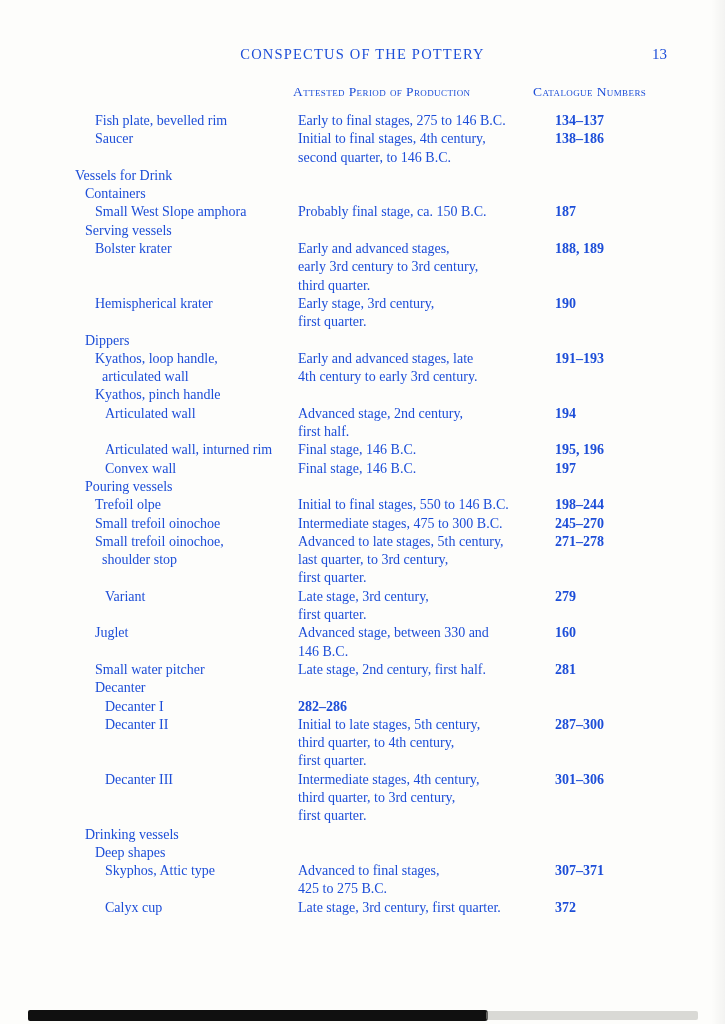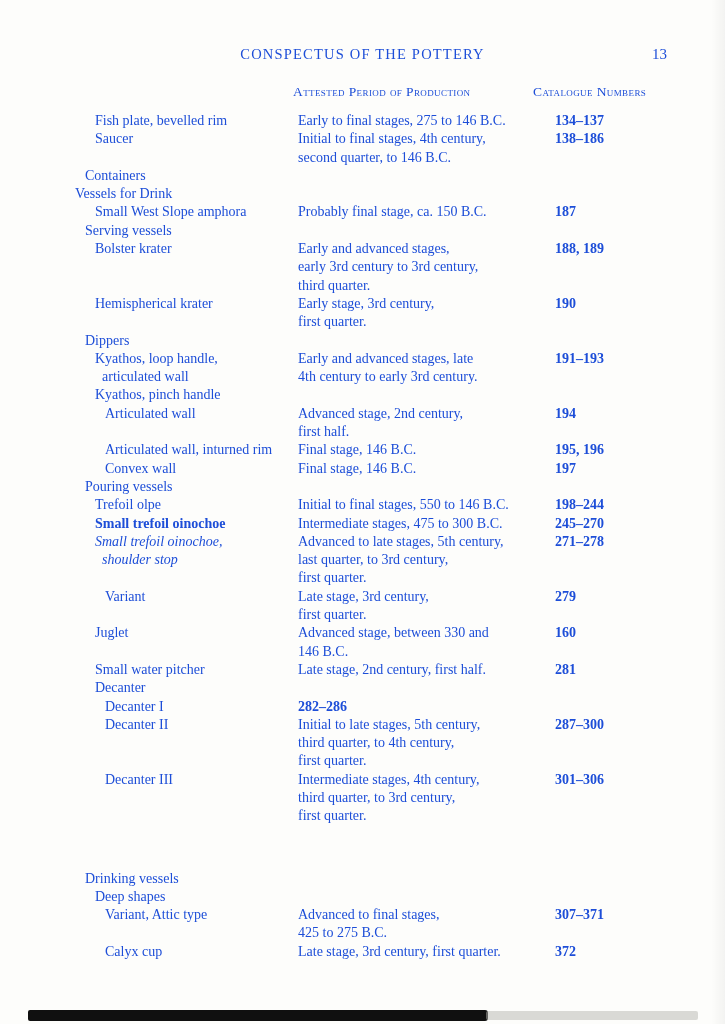--- a/index.html
+++ b/index.html
@@ -89,27 +89,27 @@
   </div>
 
   <div class="row">
     <div class="cell name" style="padding-left: 20px;">Saucer</div>
     <div class="cell period">Initial to final stages, 4th century,
 second quarter, to 146 B.C.</div>
     <div class="cell catalogue">138–186</div>
   </div>
 
   <div class="row">
+    <div class="cell name" style="padding-left: 0px;">Vessels for Drink</div>
+    <div class="cell period"></div>
+    <div class="cell catalogue"></div>
+  </div>
+
+  <div class="row">
     <div class="cell name" style="padding-left: 10px;">Containers</div>
-    <div class="cell period"></div>
-    <div class="cell catalogue"></div>
-  </div>
-
-  <div class="row">
-    <div class="cell name" style="padding-left: 0px;">Vessels for Drink</div>
     <div class="cell period"></div>
     <div class="cell catalogue"></div>
   </div>
 
   <div class="row">
     <div class="cell name" style="padding-left: 20px;">Small West Slope amphora</div>
     <div class="cell period">Probably final stage, ca. 150 B.C.</div>
     <div class="cell catalogue">187</div>
   </div>
 
@@ -179,27 +179,27 @@
     <div class="cell catalogue"></div>
   </div>
 
   <div class="row">
     <div class="cell name" style="padding-left: 20px;">Trefoil olpe</div>
     <div class="cell period">Initial to final stages, 550 to 146 B.C.</div>
     <div class="cell catalogue">198–244</div>
   </div>
 
   <div class="row">
-    <div class="cell name" style="padding-left: 20px; font-weight: bold;">Small trefoil oinochoe</div>
+    <div class="cell name" style="padding-left: 20px;">Small trefoil oinochoe</div>
     <div class="cell period">Intermediate stages, 475 to 300 B.C.</div>
     <div class="cell catalogue">245–270</div>
   </div>
 
   <div class="row">
-    <div class="cell name" style="padding-left: 20px; font-style: italic;">Small trefoil oinochoe,
+    <div class="cell name" style="padding-left: 20px;">Small trefoil oinochoe,
   shoulder stop</div>
     <div class="cell period">Advanced to late stages, 5th century,
 last quarter, to 3rd century,
 first quarter.</div>
     <div class="cell catalogue">271–278</div>
   </div>
 
   <div class="row">
     <div class="cell name" style="padding-left: 30px;">Variant</div>
     <div class="cell period">Late stage, 3rd century,
@@ -241,33 +241,33 @@
 
   <div class="row">
     <div class="cell name" style="padding-left: 30px;">Decanter III</div>
     <div class="cell period">Intermediate stages, 4th century,
 third quarter, to 3rd century,
 first quarter.</div>
     <div class="cell catalogue">301–306</div>
   </div>
 
   <div class="row">
-    <div class="cell name" style="padding-left: 10px; margin-top: 44px;">Drinking vessels</div>
+    <div class="cell name" style="padding-left: 10px;">Drinking vessels</div>
     <div class="cell period"></div>
     <div class="cell catalogue"></div>
   </div>
 
   <div class="row">
     <div class="cell name" style="padding-left: 20px;">Deep shapes</div>
     <div class="cell period"></div>
     <div class="cell catalogue"></div>
   </div>
 
   <div class="row">
-    <div class="cell name" style="padding-left: 30px;">Variant, Attic type</div>
+    <div class="cell name" style="padding-left: 30px;">Skyphos, Attic type</div>
     <div class="cell period">Advanced to final stages,
 425 to 275 B.C.</div>
     <div class="cell catalogue">307–371</div>
   </div>
 
   <div class="row">
     <div class="cell name" style="padding-left: 30px;">Calyx cup</div>
     <div class="cell period">Late stage, 3rd century, first quarter.</div>
     <div class="cell catalogue">372</div>
   </div>

